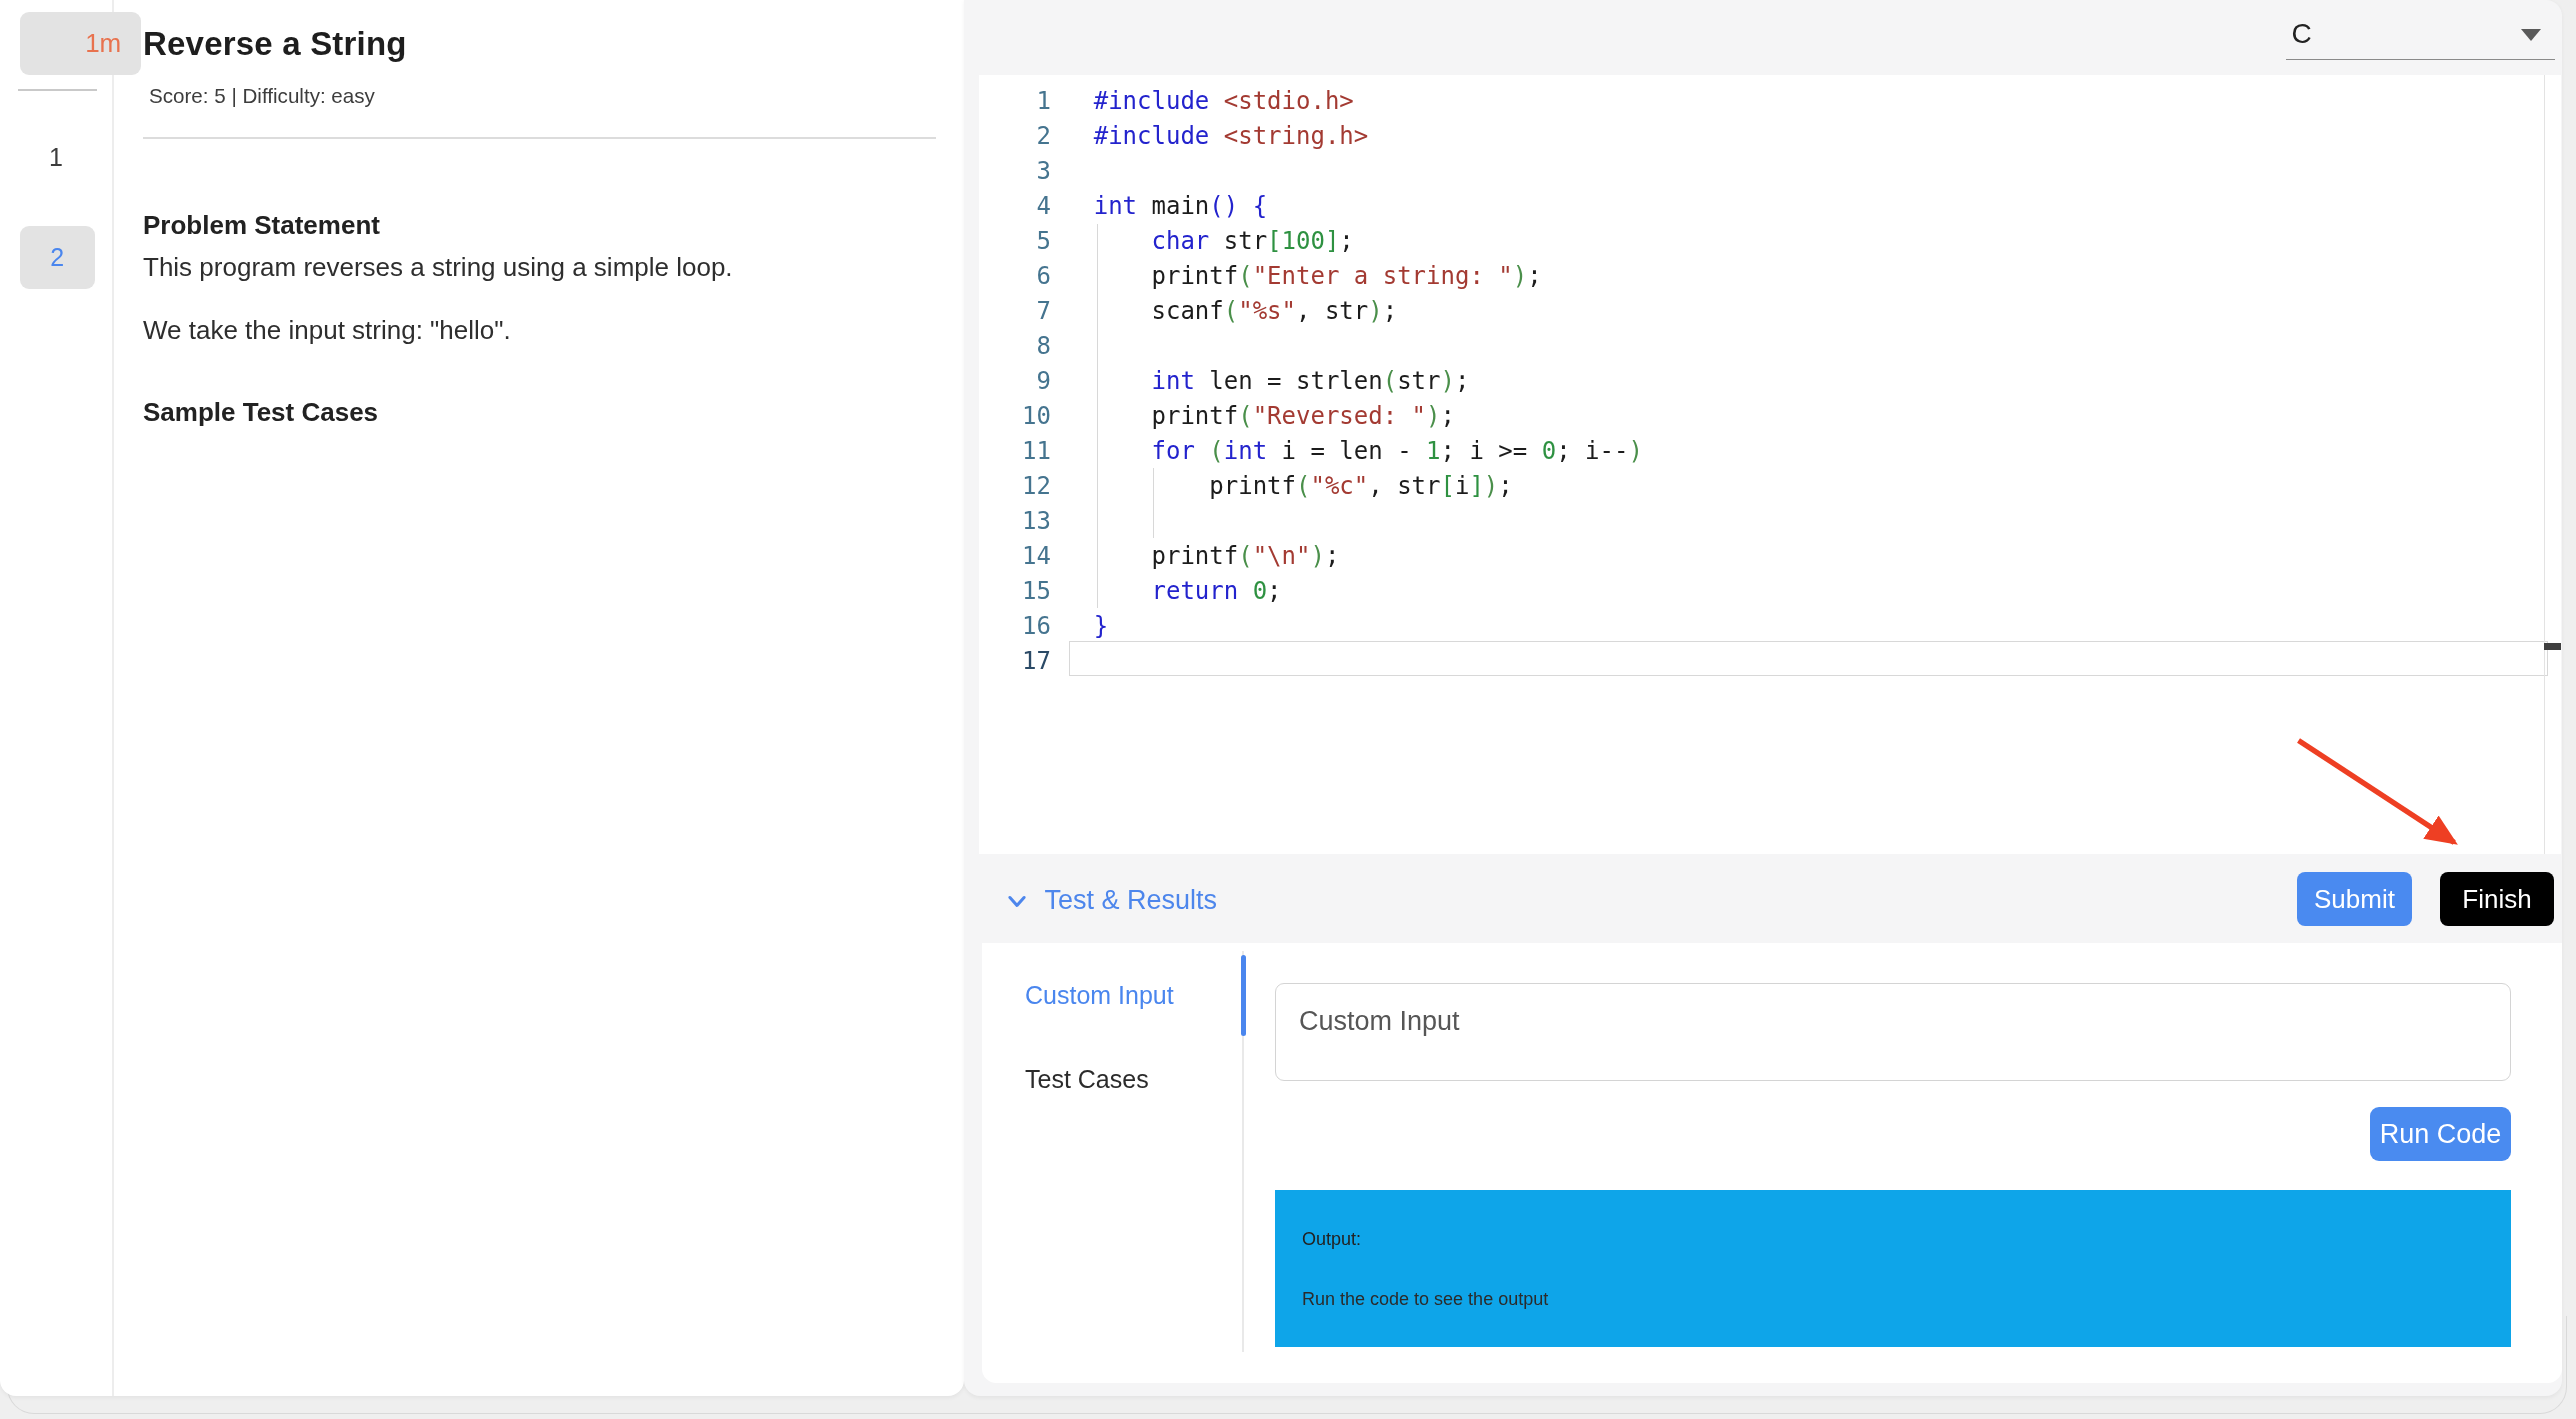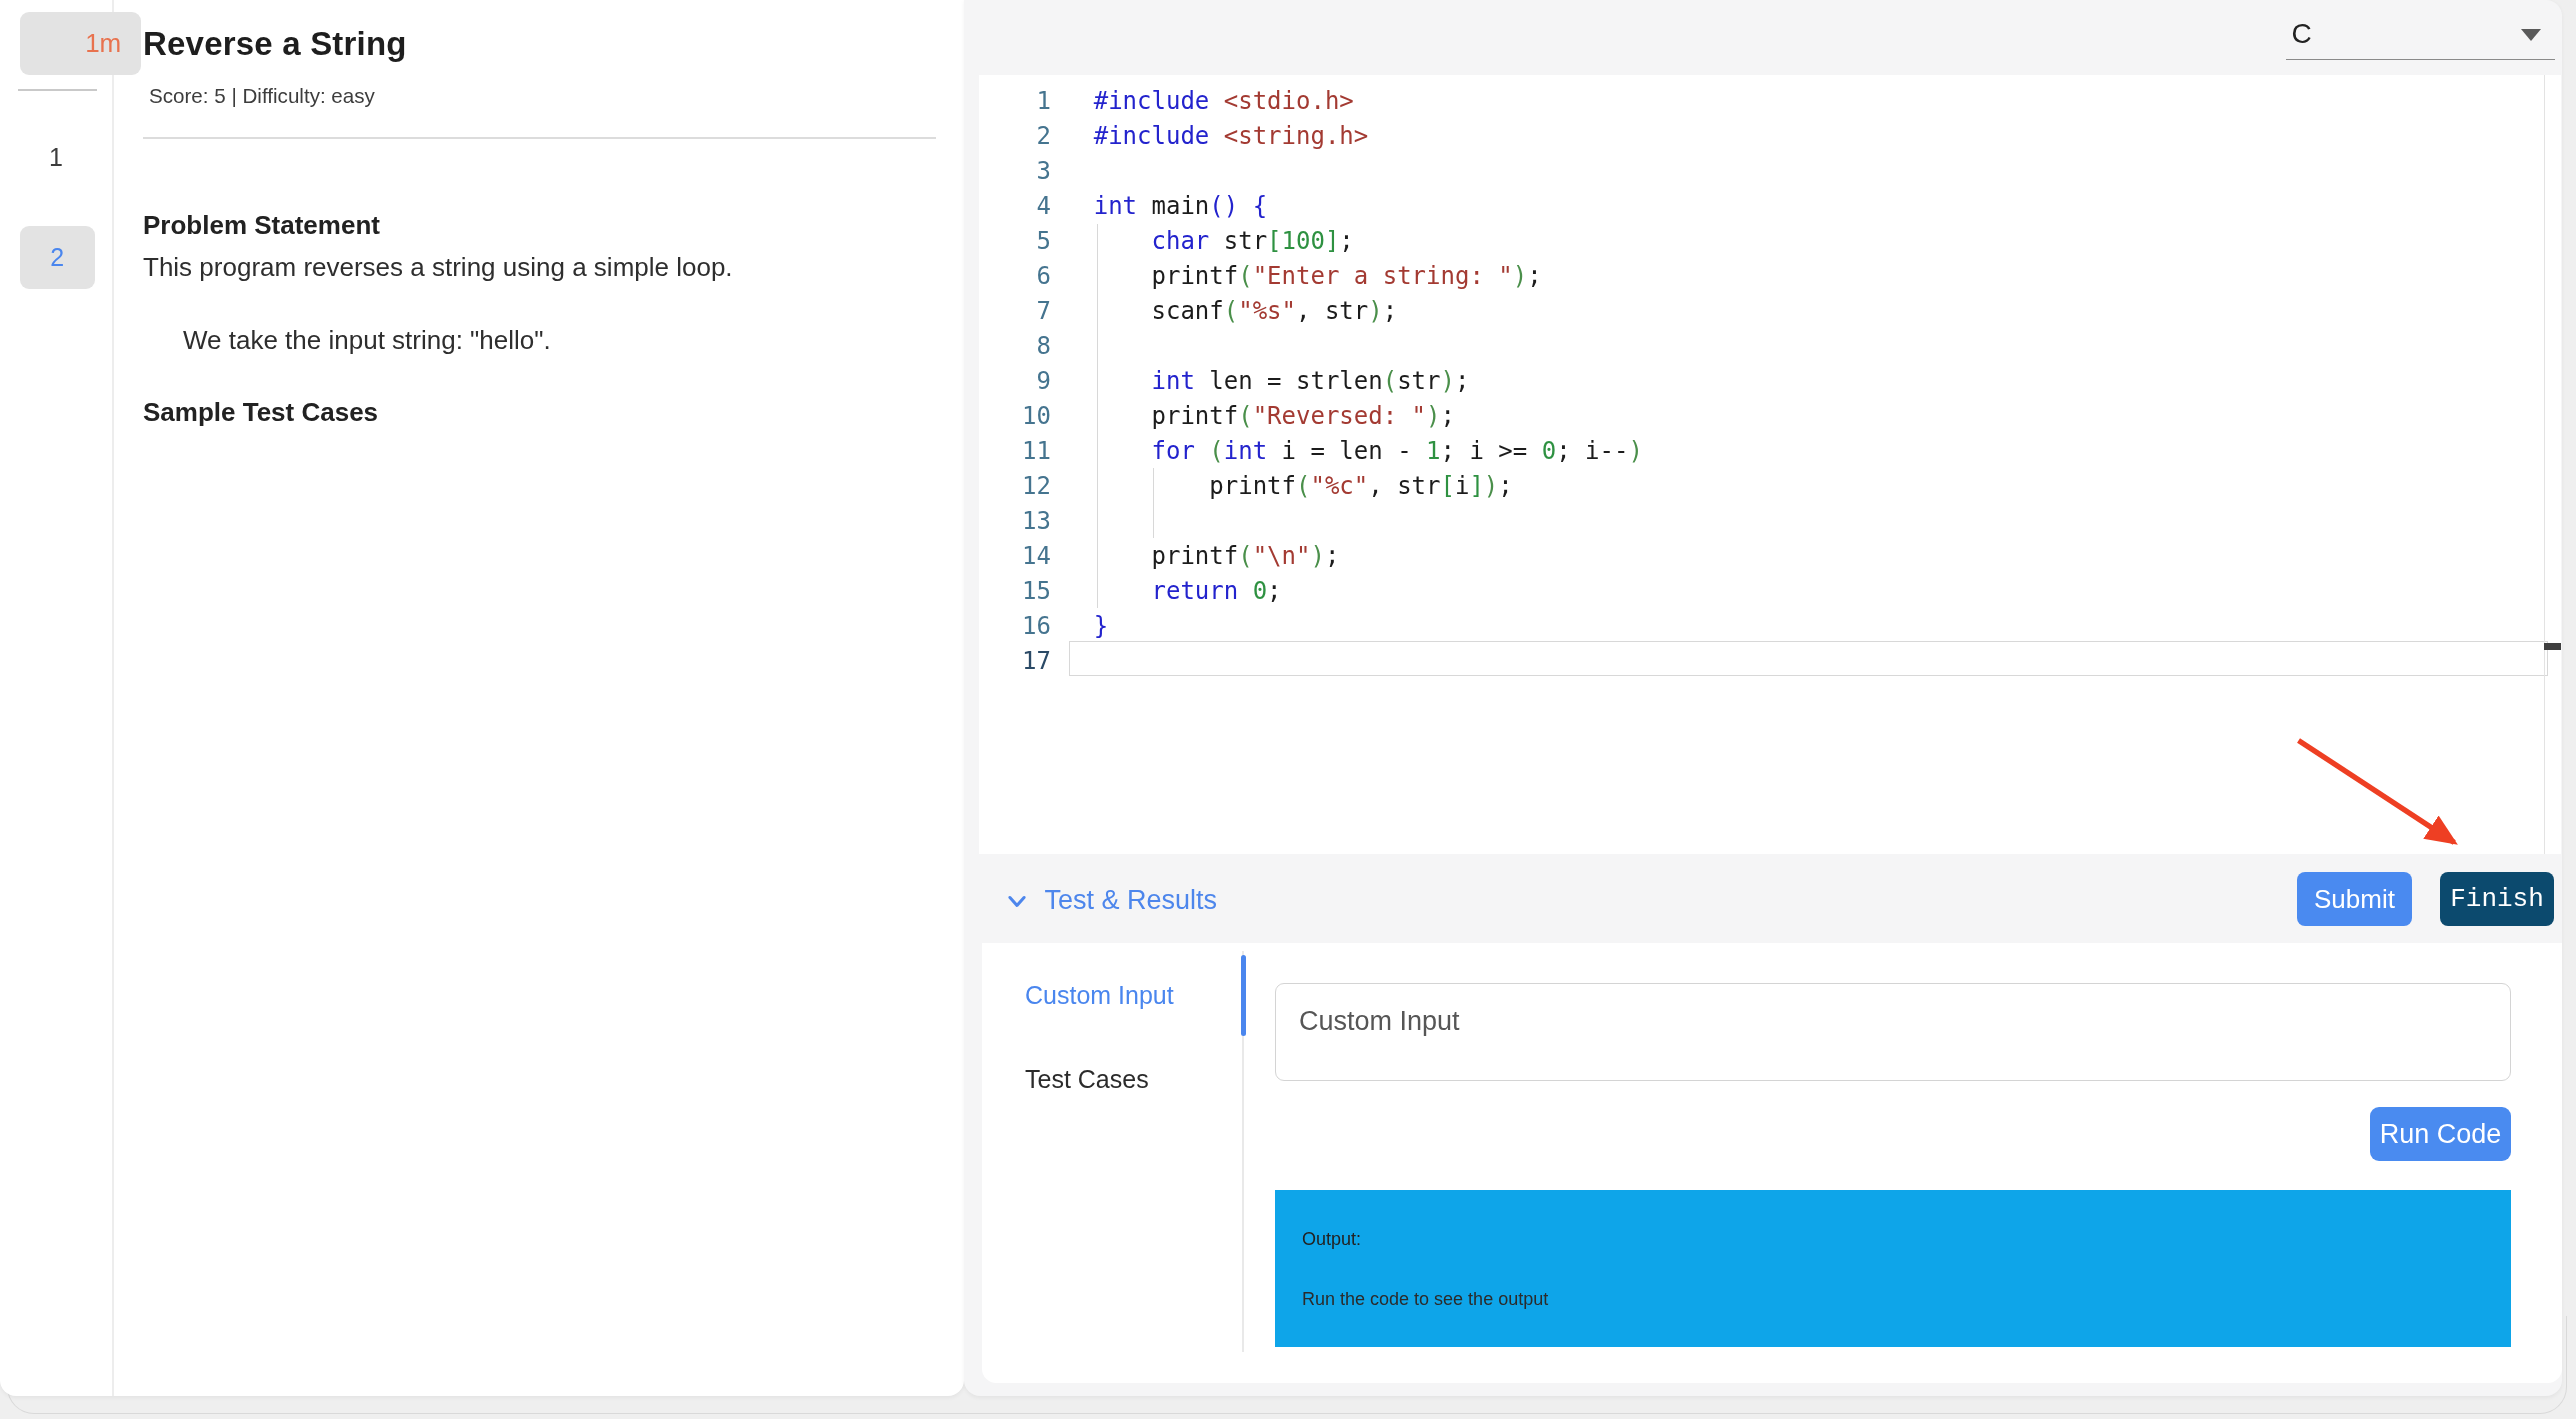--- a/index.html
+++ b/index.html
@@ -58,21 +58,21 @@
                    border:1.8px solid #d8d8d8;box-sizing:border-box;}
   .vtrack{position:absolute;left:1565px;top:0;width:0.9px;height:779px;background:#e3e3e3;}
   .hscroll-handle{position:absolute;left:1565px;top:568px;width:21.5px;height:7.2px;background:#3f3f3f;}
 
   
   .tr-toggle{left:1002px;top:881px;height:39px;display:flex;align-items:center;gap:12.5px;z-index:2;cursor:pointer;}
   .tr-label{font-size:27px;color:#4d86ec;}
   .btn{border:none;color:#fff;z-index:2;display:flex;align-items:center;justify-content:center;cursor:pointer;
        font-family:"Liberation Sans",sans-serif;}
   .btn-submit{left:2297px;top:872px;width:115px;height:54px;border-radius:8px;background:#4a8af0;font-size:26px;}
-  .btn-finish{left:2440px;top:872px;width:114px;height:54px;border-radius:8px;background:#0c4a6e;font-size:26px;font-family:Liberation Mono, monospace;}
+  .btn-finish{left:2440px;top:872px;width:114px;height:54px;border-radius:8px;background:#000000;font-size:26px;}
 
   
   .tester-panel{left:982px;top:943px;width:1580px;height:440px;background:#fff;border-radius:0 0 14.3px 14.3px;z-index:2;}
   .tab{position:absolute;left:1025px;font-size:25px;z-index:3;cursor:pointer;color:#2b2b2b;}
   .tab-active{color:#4a86ee;}
   .tab-divider{left:1242px;top:951px;width:1.8px;height:401px;background:#e9e9e9;z-index:3;}
   .tab-indicator{left:1241px;top:955px;width:5.4px;height:81px;background:#4a86ee;border-radius:2.7px;z-index:4;}
   .custom-input{left:1275px;top:983px;width:1236px;height:98px;box-sizing:border-box;border:1.8px solid #d4d4d4;
                 border-radius:9px;padding:21.5px 23px;font-size:27px;color:#2b2b2b;resize:none;z-index:3;
                 font-family:"Liberation Sans",sans-serif;outline:none;}
@@ -100,21 +100,21 @@
     <div id="question-list">
         <div class="abs q-plain" style="top: 143px;">1</div>
         <div class="abs q-badge" style="top: 226px;">2</div>
       </div>
 
     <div class="abs p-title">Reverse a String</div>
     <div class="abs p-meta">Score: 5 | Difficulty: easy</div>
     <div class="abs p-rule"></div>
     <div class="abs p-h2" style="top:177px;margin-top:33px;">Problem Statement</div>
     <div class="abs p-body" style="top:252px;text-align:center;">This program reverses a string using a simple loop.</div>
-    <div class="abs p-body" style="top:325px;margin-left:40px;">We take the input string: "hello".</div>
+    <div class="abs p-body" style="top:315px;">We take the input string: "hello".</div>
     <div class="abs p-h2" style="top:397px;">Sample Test Cases</div>
   </div>
 
   <div class="abs right-card"></div>
 
   <div class="abs lang-select">
     <span class="lang-value">C</span>
     <span class="caret"></span>
   </div>
 

